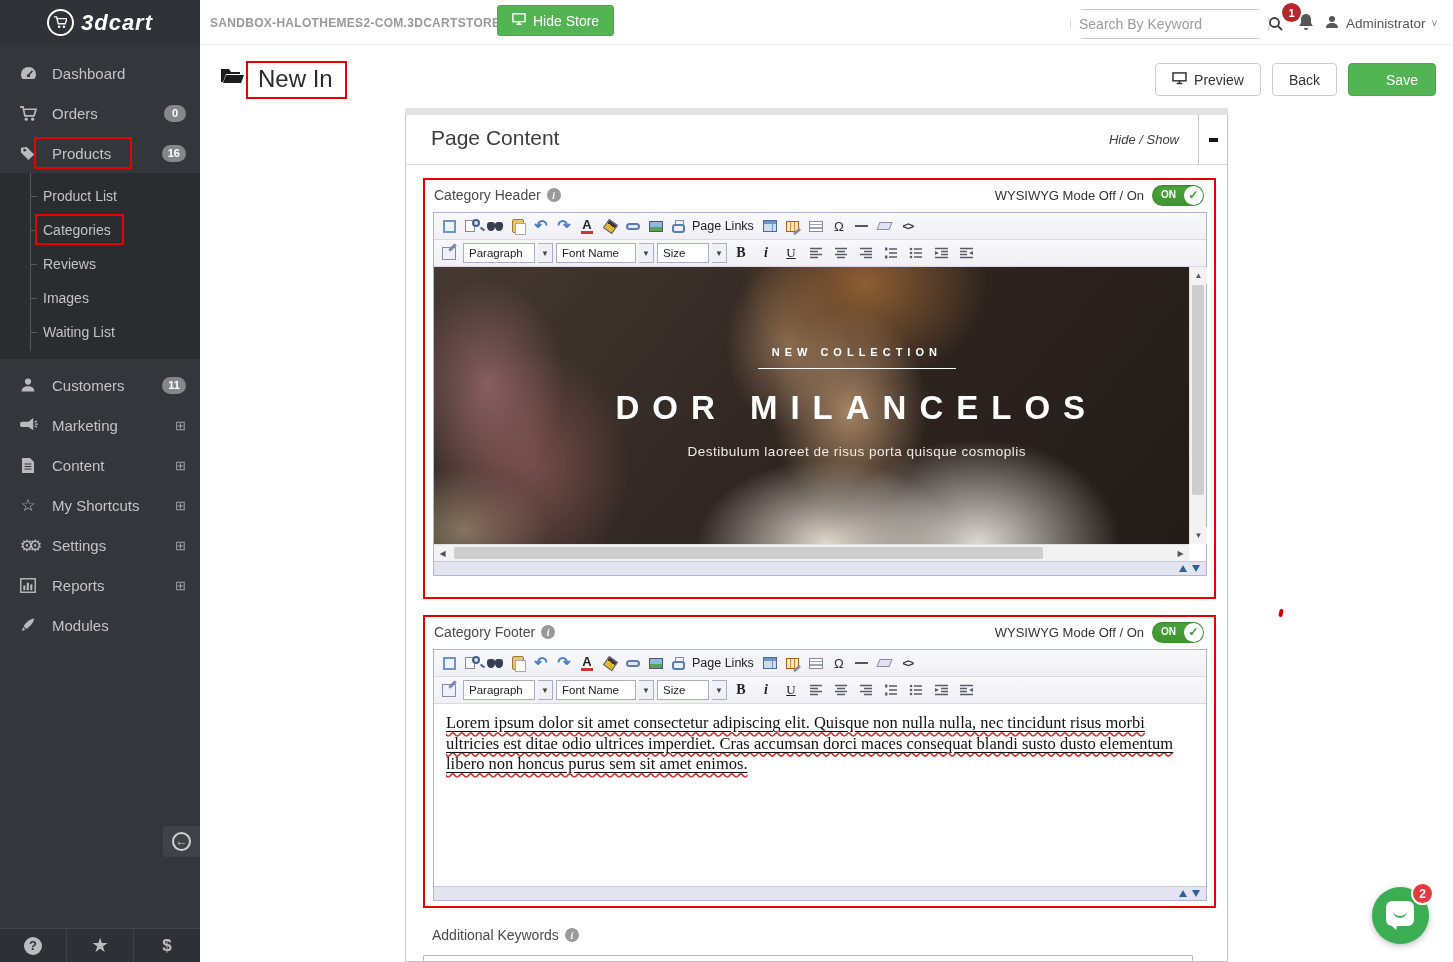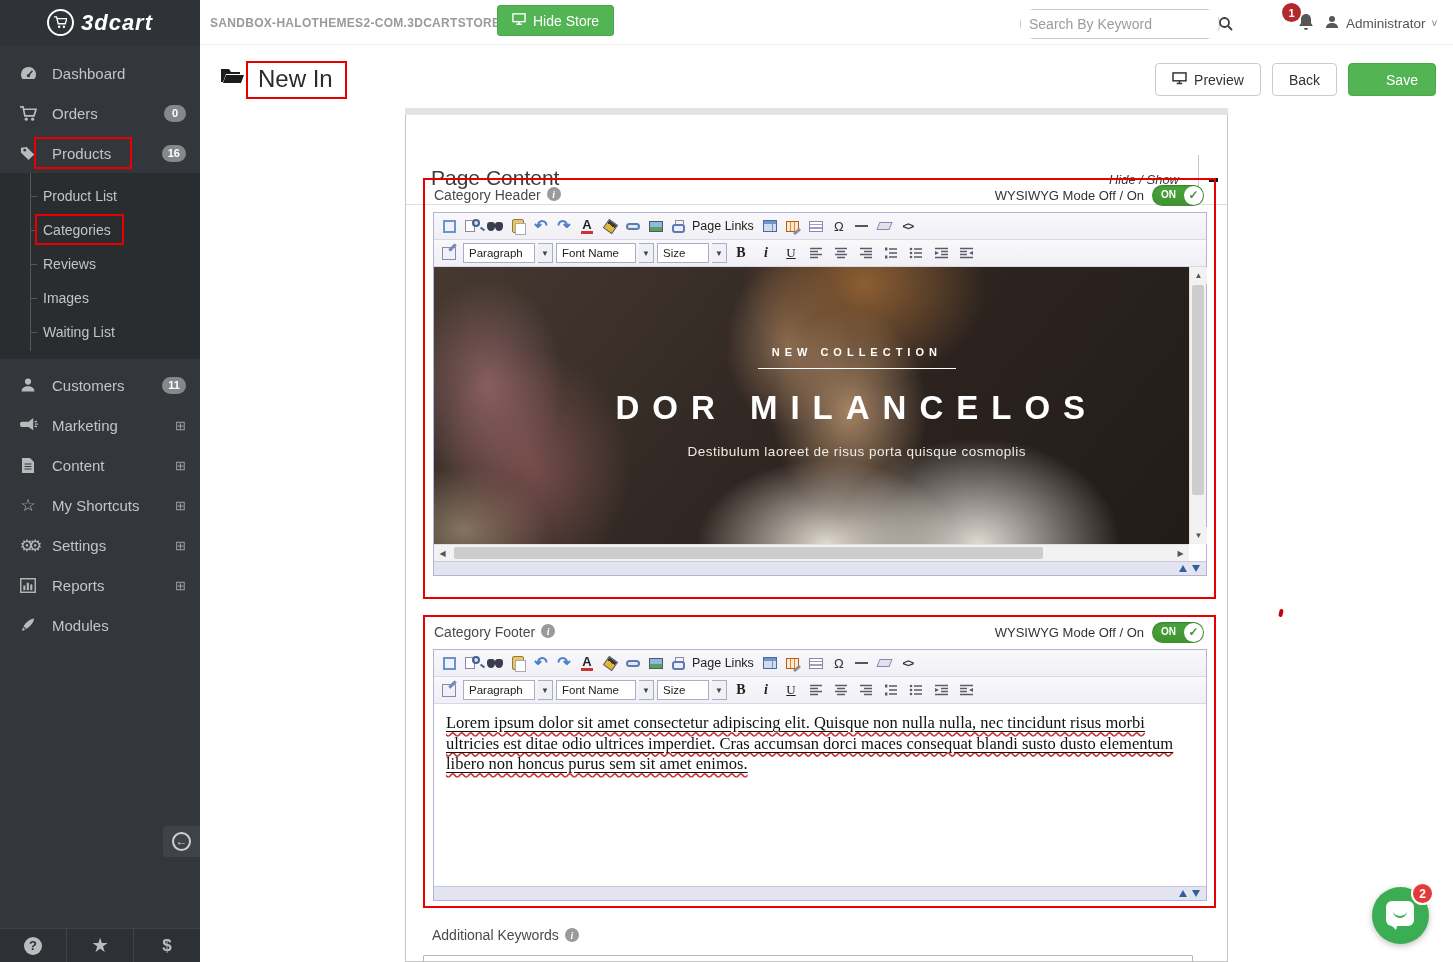--- a/index.html
+++ b/index.html
@@ -13,21 +13,21 @@
   .logo-area { position:absolute; left:0; top:0; width:200px; height:45px; background:#2f3337;
     display:flex; align-items:center; justify-content:center; gap:7px;text-align:right; }
   .brand { color:#fff; font-size:22px; font-weight:bold; font-style:italic; letter-spacing:1px; }
   .cart-badge-circle { width:27px; height:27px; border:2px solid #fff; border-radius:50%;
     display:flex; align-items:center; justify-content:center; }
   .store-url { position:absolute; left:210px; top:0; height:45px; display:flex; align-items:center;
     color:#9a9a9a; font-size:12px; font-weight:bold; letter-spacing:.3px; }
   .view-store { position:absolute; left:497px; top:5px; height:31px; padding:0 14px; background:#53b453;
     border:1px solid #4aa74a; border-radius:3px; color:#fff; font-size:14px; display:flex;
     align-items:center; gap:7px; cursor:pointer; }
-  .search-box { position:absolute; left:1020px; top:9px; width:200px; height:30px;
+  .search-box { position:absolute; left:1070px; top:9px; width:200px; height:30px;
     border:1px solid #c9c9c9; border-radius:14px; background:#fff; display:flex; }
   .search-box input { flex:1; border:0; outline:0; padding:0 8px; font-size:14px; color:#555;
     font-family:"Liberation Sans", sans-serif; }
   .search-box input::placeholder { color:#9c9c9c; }
   .search-icon { width:26px; display:flex; align-items:center; justify-content:center; cursor:pointer; }
   .notif { position:absolute; left:1296px; top:12px; width:24px; height:24px; cursor:pointer; }
   .notif-badge { position:absolute; left:-14px; top:-9px; width:19px; height:19px; background:#b3282d;
     border-radius:50%; color:#fff; font-size:11px; font-weight:bold; display:flex;
     align-items:center; justify-content:center; }
   .admin { position:absolute; left:1324px; top:12px; height:22px; display:flex; align-items:center;
@@ -70,32 +70,32 @@
   .hdr-btns { position:absolute; right:17px; top:18px; display:flex; gap:11px; }
   .btn { height:33px; border-radius:4px; font-size:14px; display:flex; align-items:center;
     justify-content:center; cursor:pointer; padding:0 16px; }
   .btn-light { background:#fff; border:1px solid #ccc; color:#333; gap:7px; }
   .btn-green { background:#53b453; border:1px solid #4aa74a; color:#fff; width:88px;padding-left:36px; }
 
   
   .panel-topstrip { position:absolute; left:405px; top:108px; width:823px; height:7px; background:#e3e3e3; }
   .panel { position:absolute; left:405px; top:115px; width:823px; height:847px; background:#fff;
     border:1px solid #c6c6c6; border-top:0; overflow:hidden; }
-  .panel-header { position:relative; height:50px; border-bottom:1px solid #ddd;margin-top:40px; }
+  .panel-header { position:relative; height:50px; border-bottom:1px solid #ddd; }
   .panel-title { position:absolute; left:25px; top:11px; font-size:21px; color:#3d3d3d; font-weight:300; }
   .hideshow { position:absolute; right:48px; top:17px; font-size:13px; color:#3d3d3d; cursor:pointer;font-style:italic; }
   .minus-cell { position:absolute; right:0; top:0; width:29px; height:50px; border-left:1px solid #c6c6c6;
     display:flex; align-items:center; justify-content:center; cursor:pointer; }
   .minus-glyph { width:9px; height:4px; background:#141414; }
 
   .red-section { position:absolute; border:2px solid #e60000; width:793px; left:17px; }
   .sec1 { top:63px; height:421px; }
   .sec2 { top:500px; height:293px; }
   .sec-row { height:30px; display:flex; align-items:center; padding:0 10px 0 9px; }
-  .sec-label { font-size:14px; color:#4a4a4a; display:flex; gap:6px; }
+  .sec-label { font-size:14px; color:#4a4a4a; display:flex; align-items:center; gap:6px; }
   .info-icon { width:14px; height:14px; border-radius:50%; background:#9a9a9a; color:#fff; font-size:10px;
     font-weight:bold; font-style:italic; display:flex; align-items:center; justify-content:center;
     font-family:"Liberation Serif", serif; cursor:pointer; }
   .sec-spacer { flex:1; }
   .wys-label { font-size:13px; color:#333; margin-right:8px; }
   .toggle { width:52px; height:21px; background:linear-gradient(#4aa43c,#3f9230); border-radius:11px;
     position:relative; cursor:pointer; box-shadow:inset 0 1px 2px rgba(0,0,0,.25); }
   .toggle-text { position:absolute; left:9px; top:4px; color:#fff; font-size:10px; font-weight:bold; }
   .toggle-knob { position:absolute; right:1px; top:1px; width:19px; height:19px; background:#fff;
     border-radius:50%; color:#3f9230; font-size:12px; font-weight:bold; display:flex;

